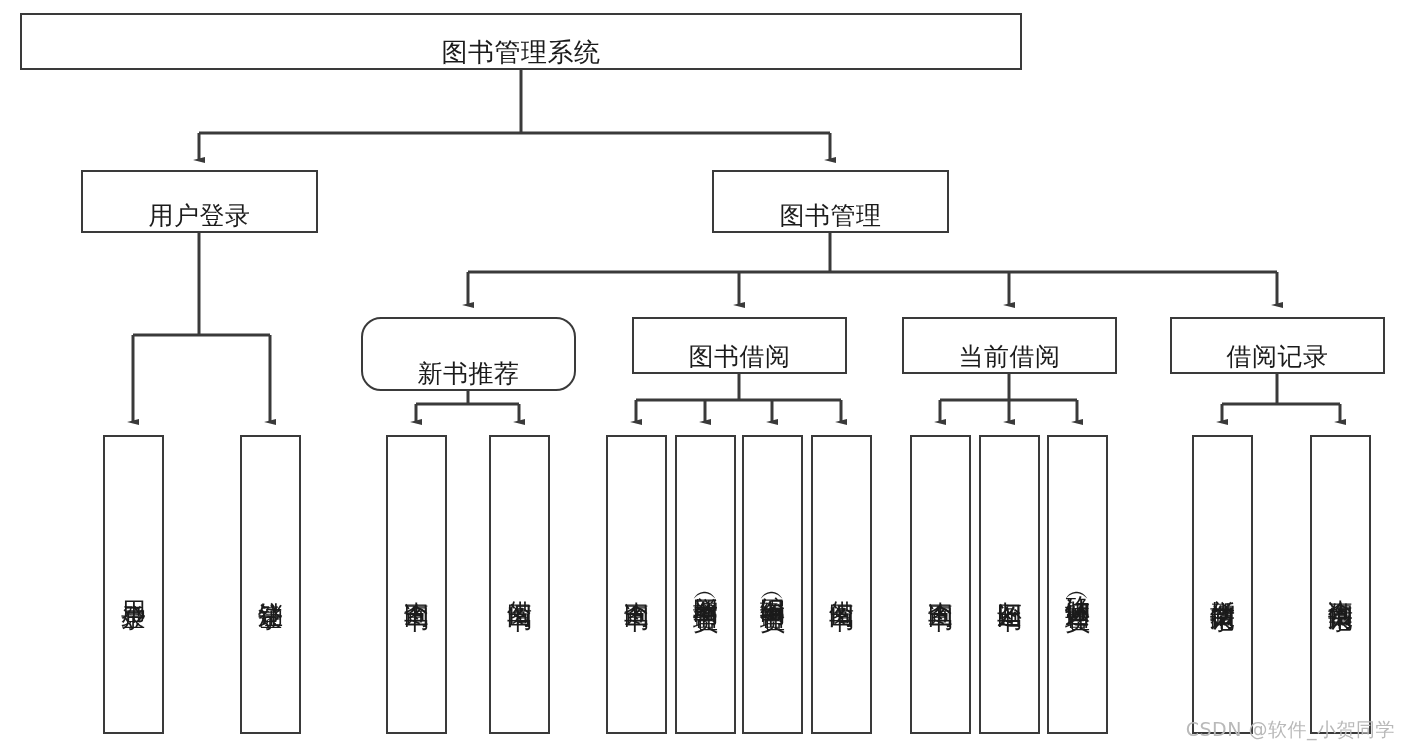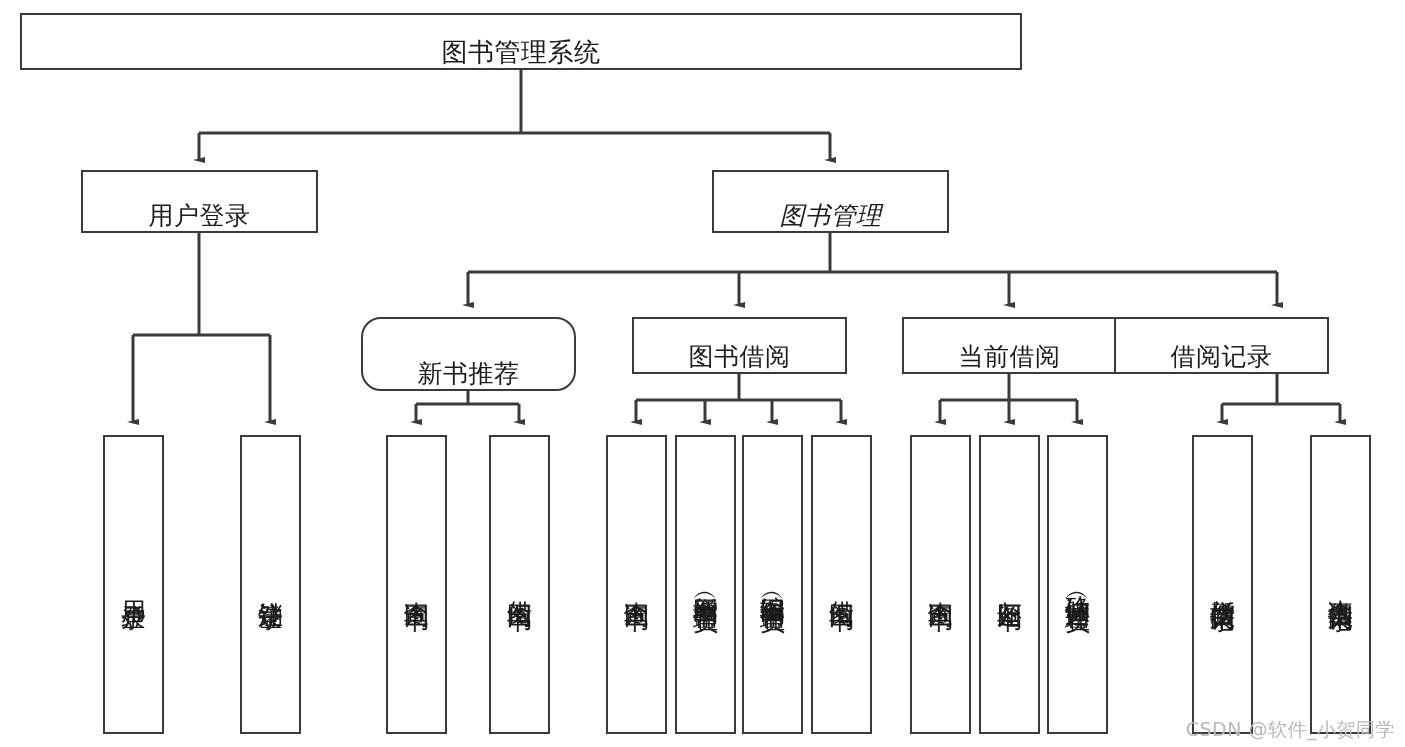--- a/index.html
+++ b/index.html
@@ -129,37 +129,37 @@
   </svg>
 
   <div class="node horizontal" id="title-node" style="left:20px; top:13px; width:1002px; height:57px;">
     <span class="node-label">图书管理系统</span>
   </div>
 
   <div class="node horizontal" style="left:81px; top:170px; width:237px; height:63px;">
     <span class="node-label">用户登录</span>
   </div>
 
-  <div class="node horizontal" style="left:712px; top:170px; width:237px; height:63px;font-style:italic;">
+  <div class="node horizontal" style="left:712px; top:170px; width:237px; height:63px;">
     <span class="node-label">图书管理</span>
   </div>
 
   <div class="node horizontal" style="left:361px; top:317px; width:215px; height:74px;border-radius:20px;">
     <span class="node-label">新书推荐</span>
   </div>
 
   <div class="node horizontal" style="left:632px; top:317px; width:215px; height:57px;">
     <span class="node-label">图书借阅</span>
   </div>
 
   <div class="node horizontal" style="left:902px; top:317px; width:215px; height:57px;">
     <span class="node-label">当前借阅</span>
   </div>
 
-  <div class="node horizontal" style="left:1114px; top:317px; width:215px; height:57px;">
+  <div class="node horizontal" style="left:1170px; top:317px; width:215px; height:57px;">
     <span class="node-label">借阅记录</span>
   </div>
 
   <div class="node vertical" style="left:103px; top:435px; width:61px; height:299px;">
     <span class="node-label">用户登录</span>
   </div>
 
   <div class="node vertical" style="left:240px; top:435px; width:61px; height:299px;">
     <span class="node-label">注销登录</span>
   </div>

